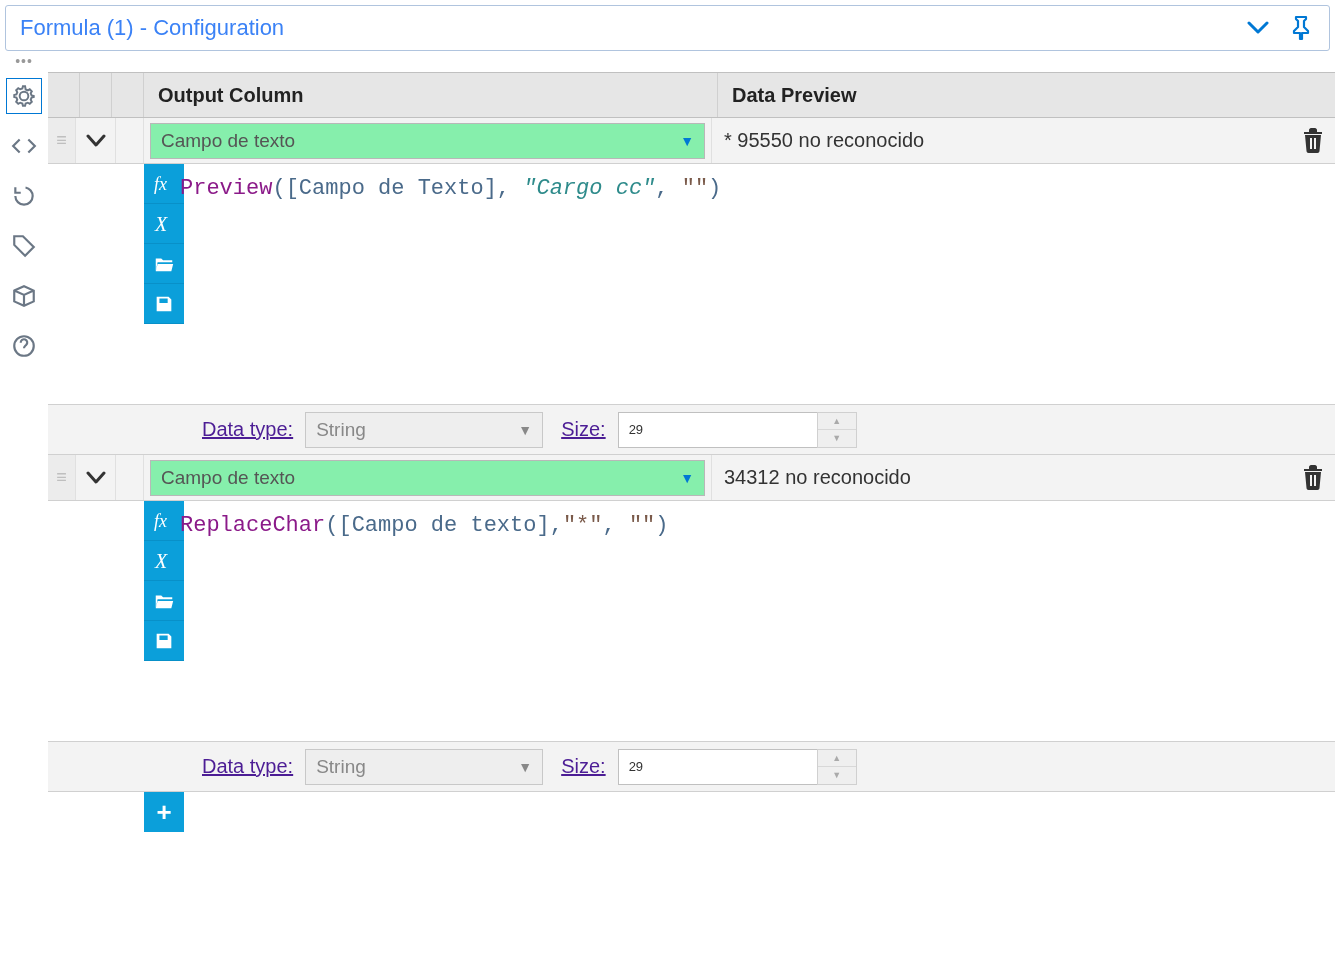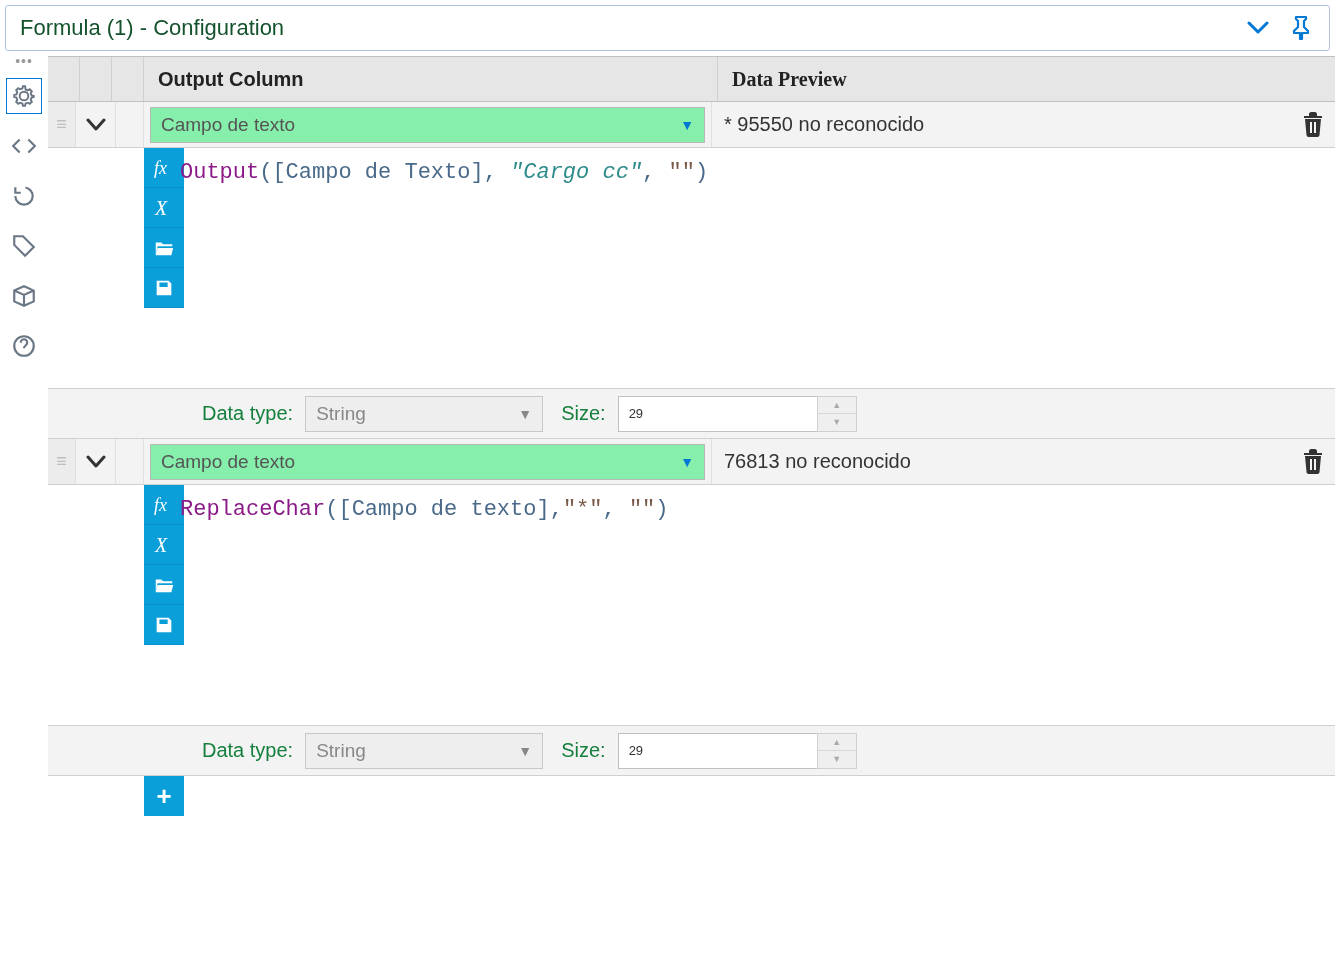--- a/index.html
+++ b/index.html
@@ -16,21 +16,21 @@
     display: flex;
     align-items: center;
     justify-content: space-between;
     border: 1px solid #b0c4de;
     border-radius: 3px;
     padding: 8px 14px;
     margin: 5px;
     background: #fff;
   }
   .panel-title {
-    color: #14532d;
+    color: #3b82f6;
     font-size: 22px;
     font-weight: 400;
   }
   .panel-actions {
     display: flex;
     align-items: center;
     gap: 18px;
   }
   .chevron-down-blue {
     color: #0078d4;
@@ -67,40 +67,41 @@
   }
   .rail-btn svg { display: block; }
   .content { flex: 1; }
   .grid-header {
     display: flex;
     background: #e6e6e6;
     border-top: 1px solid #c0c0c0;
     border-bottom: 1px solid #c0c0c0;
     height: 46px;
     align-items: stretch;
+    margin-top: 16px;
   }
   .gh-spacer {
     width: 96px;
     border-right: 1px solid #d0d0d0;
     background: #e6e6e6;
     display: flex;
   }
   .gh-spacer .sub { flex:1; border-right:1px solid #d0d0d0; }
   .gh-spacer .sub:last-child { border-right:none; }
   .gh-col {
     flex: 1;
     display: flex;
     align-items: center;
     padding: 0 14px;
     font-weight: 700;
     font-size: 20px;
     color: #222;
     border-right: 1px solid #d0d0d0;
   }
-  .gh-col.preview { border-right: none; font-family: Liberation Serif, serif; }
+  .gh-col.preview { border-right: none; }
   .gh-trash-spacer {
     width: 44px;
     background: #e6e6e6;
   }
   .row-block { border-bottom: 1px solid #d0d0d0; }
   .row-top {
     display: flex;
     align-items: stretch;
     height: 46px;
     background: #f3f3f3;
@@ -210,22 +211,23 @@
   .footer-row {
     display:flex;
     align-items:center;
     background:#f3f3f3;
     height:50px;
     border-top:1px solid #d0d0d0;
   }
   .footer-pad { width:136px; }
   .footer-label {
     font-size:20px;
-    color:#15803d;
+    color:#4c1d95;
     padding: 0 12px 0 18px;
+    text-decoration: underline;
   }
   .footer-combo {
     width:238px;
     height:36px;
     border:1px solid #c8c8c8;
     background:#eee;
     display:flex;
     align-items:center;
     justify-content:space-between;
     padding:0 10px;
@@ -389,21 +391,21 @@
             <svg width="22" height="22" viewBox="0 0 24 24">
                 <path fill="#fff" d="M3 6h6l2 2h10v2H5l-2 10V6zm2 6h17l-2 8H3l2-8z"></path>
               </svg>
           </div>
           <div class="tbtn">
             <svg width="22" height="22" viewBox="0 0 24 24">
                 <path fill="#fff" d="M4 4h13l3 3v13H4V4zm3 2v5h9V6H7zm1 8h8v4H8v-4z"></path>
               </svg>
           </div>
         </div>
-        <div class="formula-text"><span class="fn">Output</span><span class="br">(</span><span class="br">[Campo de Texto]</span><span class="br">, </span><span class="str-it">"Cargo cc"</span><span class="br">, </span><span class="str">""</span><span class="br">)</span></div>
+        <div class="formula-text"><span class="fn">Preview</span><span class="br">(</span><span class="br">[Campo de Texto]</span><span class="br">, </span><span class="str-it">"Cargo cc"</span><span class="br">, </span><span class="str">""</span><span class="br">)</span></div>
       </div>
       <div class="footer-row">
         <div class="footer-pad"></div>
         <span class="footer-label">Data type:</span>
         <div class="footer-combo">
           <span>String</span>
           <span class="tri">▼</span>
         </div>
         <span class="footer-label">Size:</span>
         <input class="size-input" value="29" style="">
@@ -422,21 +424,21 @@
               <path d="M2 2 L10 11 L18 2" stroke="#333" stroke-width="3" fill="none" stroke-linecap="round" stroke-linejoin="round"></path>
             </svg>
         </div>
         <div class="pad-col"></div>
         <div class="outcol-cell">
           <div class="combo">
             <span>Campo de texto</span>
             <span class="tri">▼</span>
           </div>
         </div>
-        <div class="preview-cell">76813 no reconocido</div>
+        <div class="preview-cell">34312 no reconocido</div>
         <div class="trash-cell">
           <svg width="24" height="26" viewBox="0 0 24 26">
               <path fill="#333" d="M4 7h16l-1.5 16c-.1 1-.9 2-2 2H7.5c-1.1 0-1.9-1-2-2L4 7zm5 3v11h2V10H9zm4 0v11h2V10h-2zM8 4V2c0-1 1-2 2-2h4c1 0 2 1 2 2v2h5v2H3V4h5z"></path>
             </svg>
         </div>
       </div>
       <div class="formula-area">
         <div class="fa-leftpad">
             <div class="a"></div>
             <div class="b"></div>

